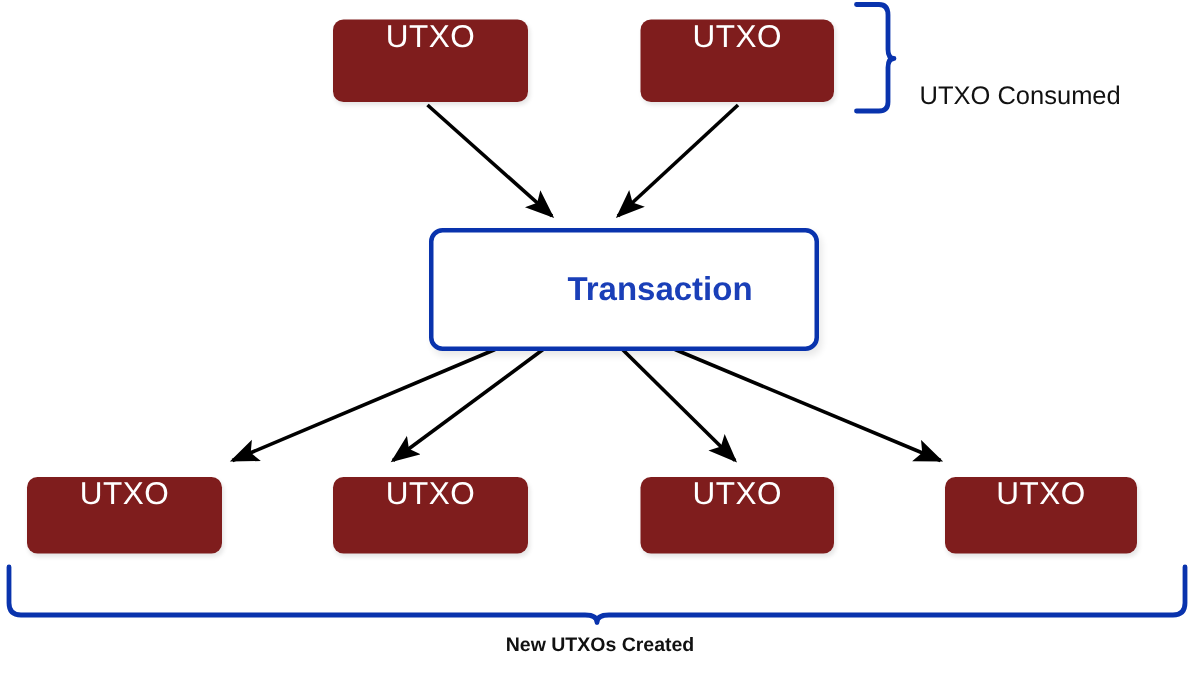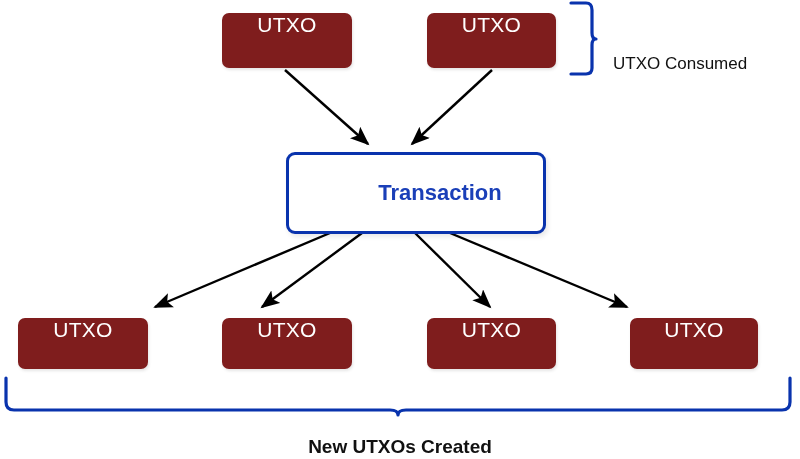--- a/index.html
+++ b/index.html
@@ -128,15 +128,15 @@
   </div>
 
   <div class="utxo-box" style="left:630px; top:318px; width:128px; height:51px;">
     <span class="lbl">UTXO</span>
   </div>
 
   <svg class="brace" style="left:0px; top:372px;" width="800" height="46" viewBox="0 0 800 46">
     <path d="M6,6 L6,30 Q6,38 14,38 L390,38 Q398,38 398,43 Q398,38 406,38 L782,38 Q790,38 790,30 L790,6" fill="none" stroke="#0933AD" stroke-width="3.2" stroke-linecap="round" stroke-linejoin="round"></path>
   </svg>
 
-  <div class="caption" style="left:0px; top:436px; width:800px; text-align:center; font-weight:bold; font-size:19px;">New UTXOs Created</div>
+  <div class="caption" style="left:0px; top:422px; width:800px; text-align:center; font-weight:bold; font-size:13px;">New UTXOs Created</div>
 
 </div>
 
 </body></html>

